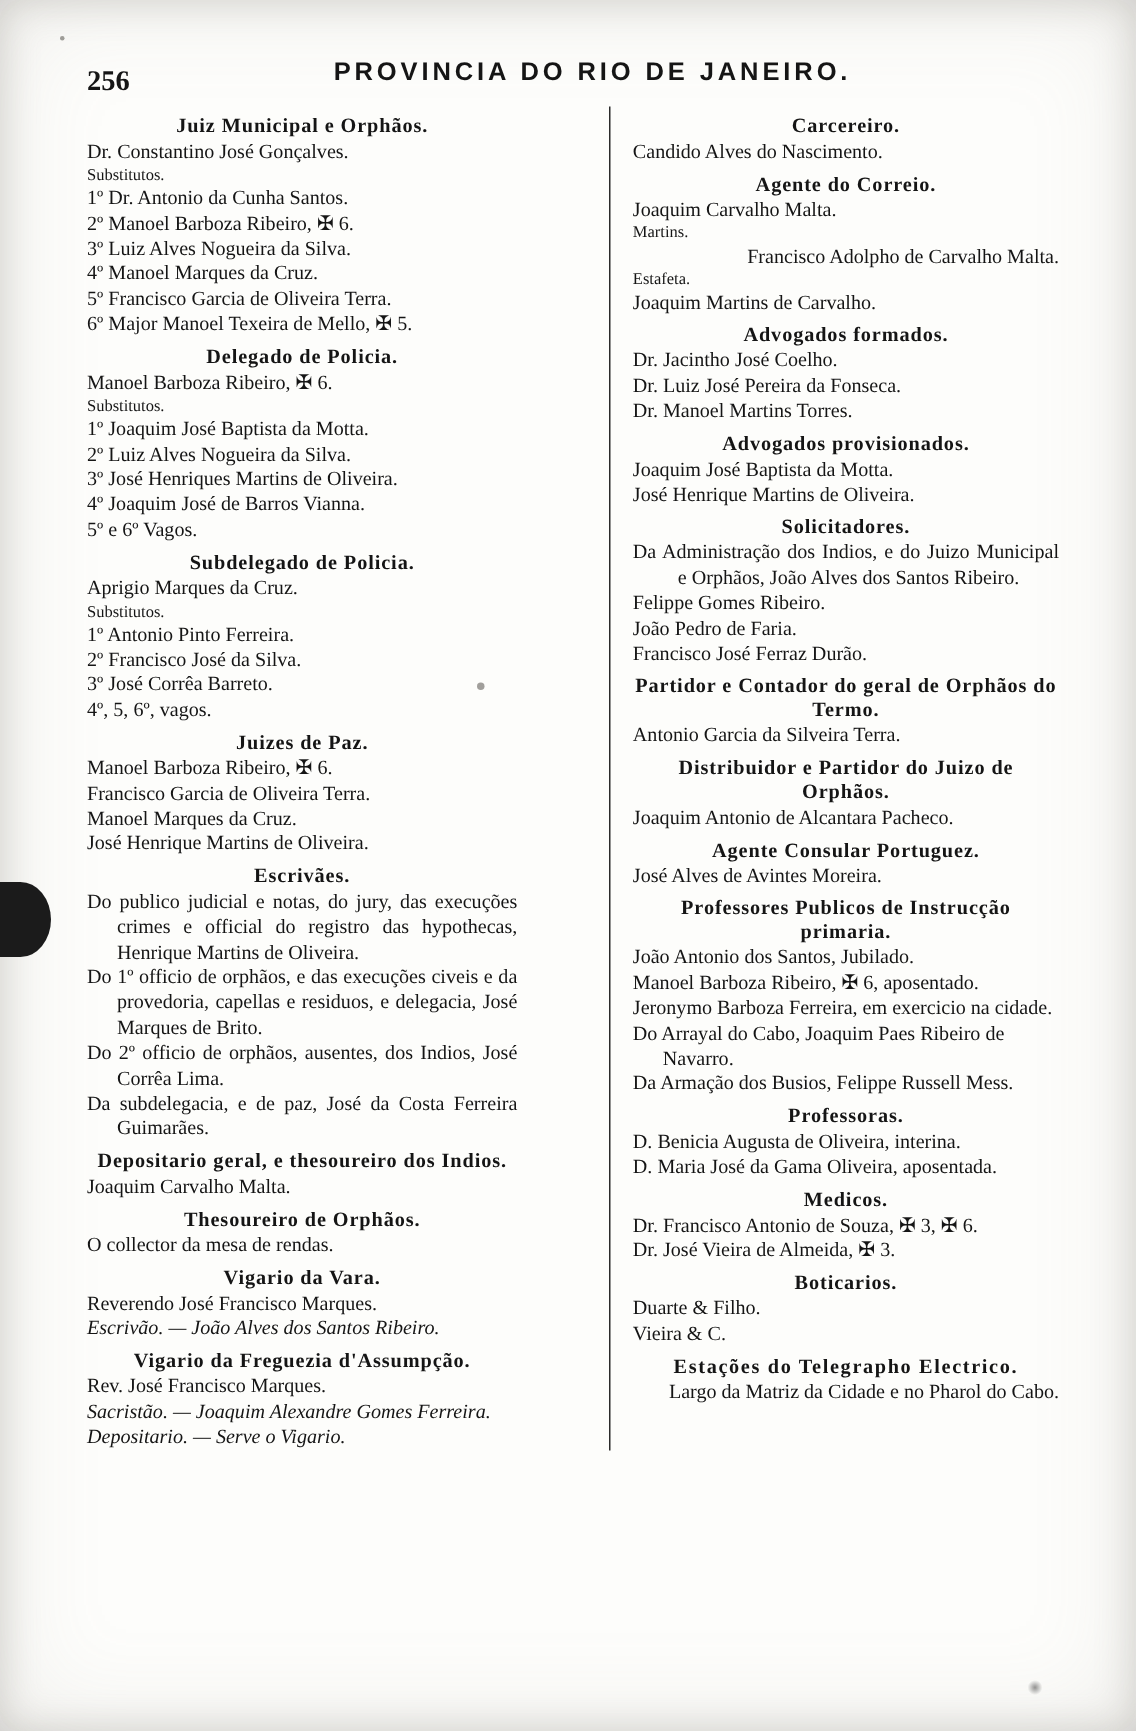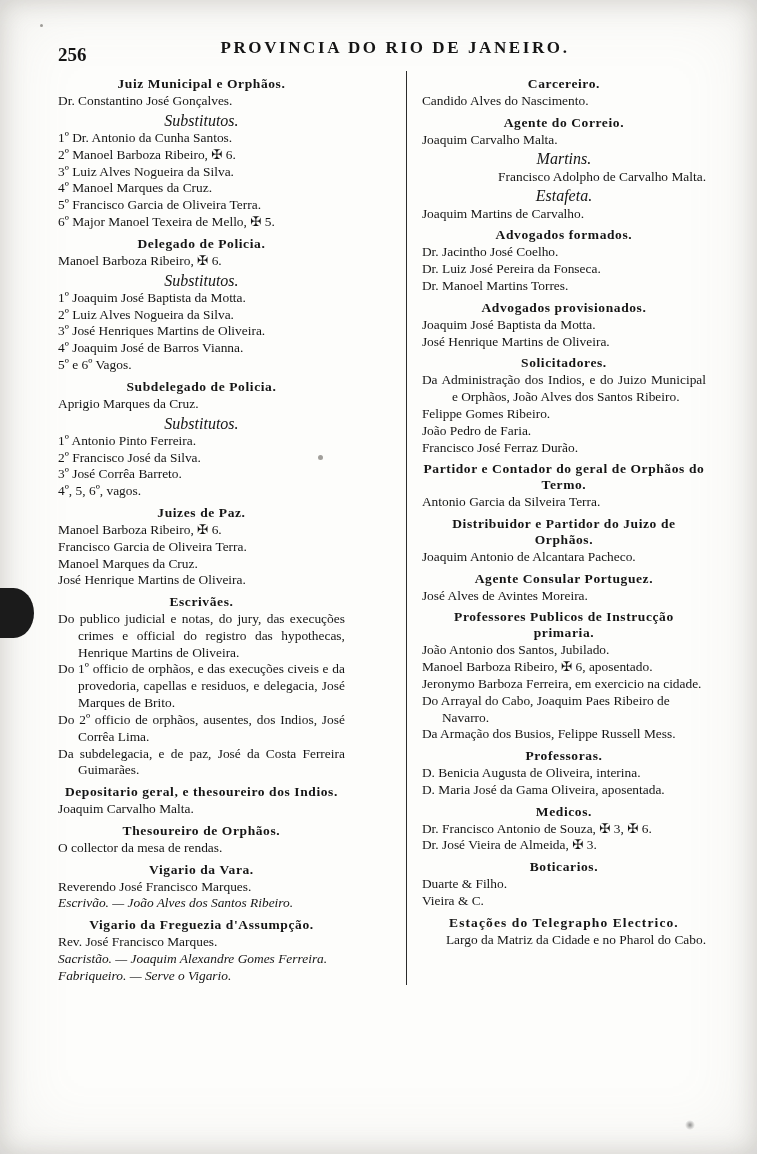--- a/index.html
+++ b/index.html
@@ -44,21 +44,21 @@
     left: 58px;
     top: 38px;
     width: 648px;
   }
   .running-head {
     position: relative;
     height: 30px;
     text-align: center;
   }
   .running-head .title {
-    font-family: Liberation Serif, serif;
+    font-family: Liberation Sans, sans-serif;
     font-weight: bold;
     font-size: 17px;
     letter-spacing: 2.6px;
     text-align: center;
     display: block;
     padding-left: 26px;
   }
   .folio {
     position: absolute;
     left: 0;
@@ -88,23 +88,21 @@
     font-weight: bold;
     font-size: 13.5px;
     letter-spacing: 0.6px;
     margin: 5px 0 1px 0;
     line-height: 1.18;
   }
   .h-center.sp {
     letter-spacing: 1.1px;
   }
   .sub-center {
-    text-align: center;
-    font-style: italic;
-    font-size: 16px;
+    font-size: 11px;
     margin: 1px 0 0 0;
     line-height: 1.2;
   }
   .line {
     font-size: 13.4px;
     line-height: 1.255;
     margin: 0;
     text-indent: 0;
   }
   .line.hang {
@@ -204,21 +202,21 @@
         <div class="h-center">Thesoureiro de Orphãos.</div>
         <div class="line">O collector da mesa de rendas.</div>
 
         <div class="h-center">Vigario da Vara.</div>
         <div class="line">Reverendo José Francisco Marques.</div>
         <div class="line ital">Escrivão. — João Alves dos Santos Ribeiro.</div>
 
         <div class="h-center">Vigario da Freguezia d'Assumpção.</div>
         <div class="line">Rev. José Francisco Marques.</div>
         <div class="line hang ital">Sacristão. — Joaquim Alexandre Gomes Ferreira.</div>
-        <div class="line ital">Fabriqueiro. — Serve o Vigario.</div>
+        <div class="line ital">Depositario. — Serve o Vigario.</div>
 
       </div>
 
       <div class="col col-right">
 
         <div class="h-center">Carcereiro.</div>
         <div class="line">Candido Alves do Nascimento.</div>
 
         <div class="h-center">Agente do Correio.</div>
         <div class="line">Joaquim Carvalho Malta.</div>

